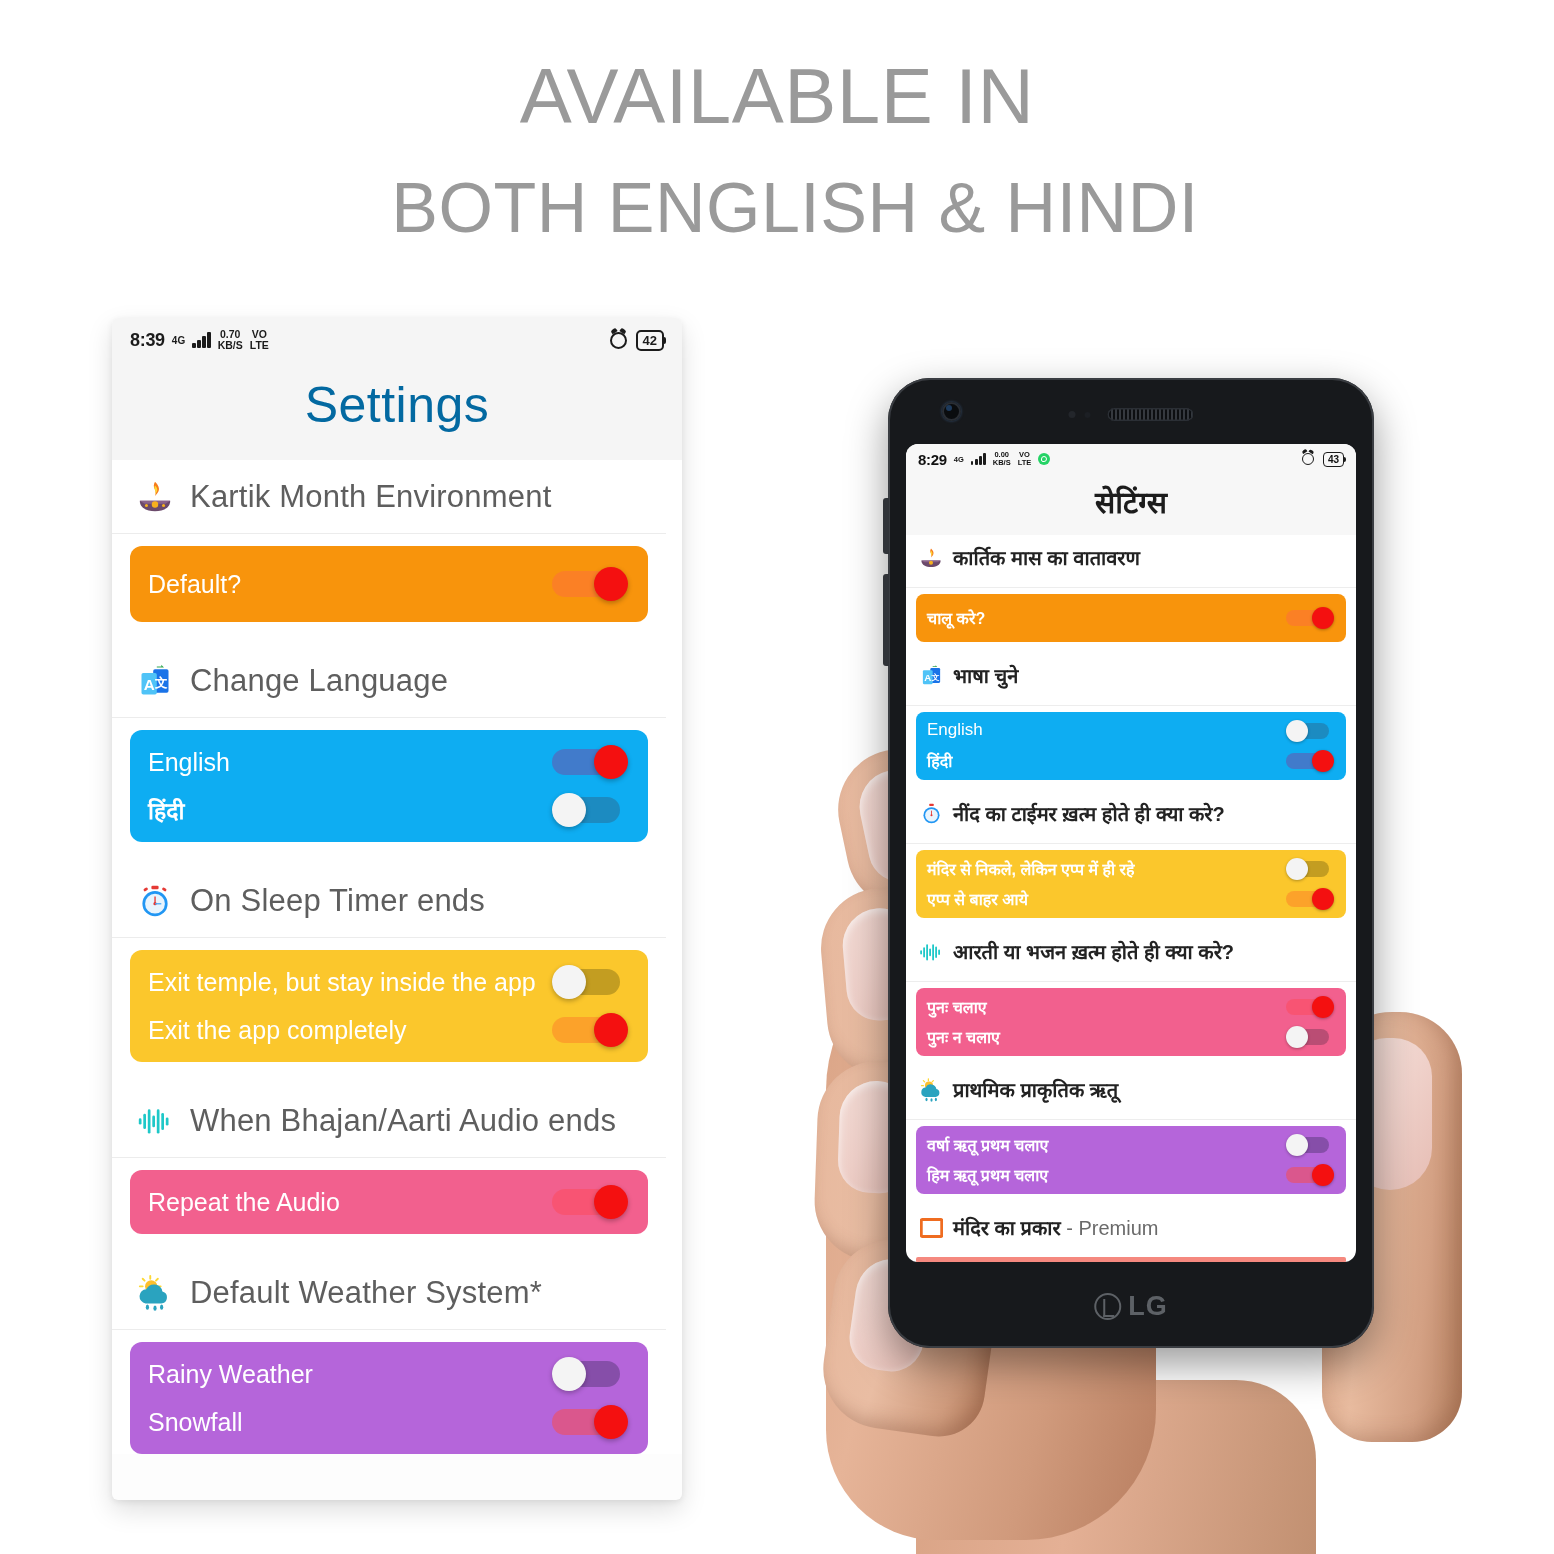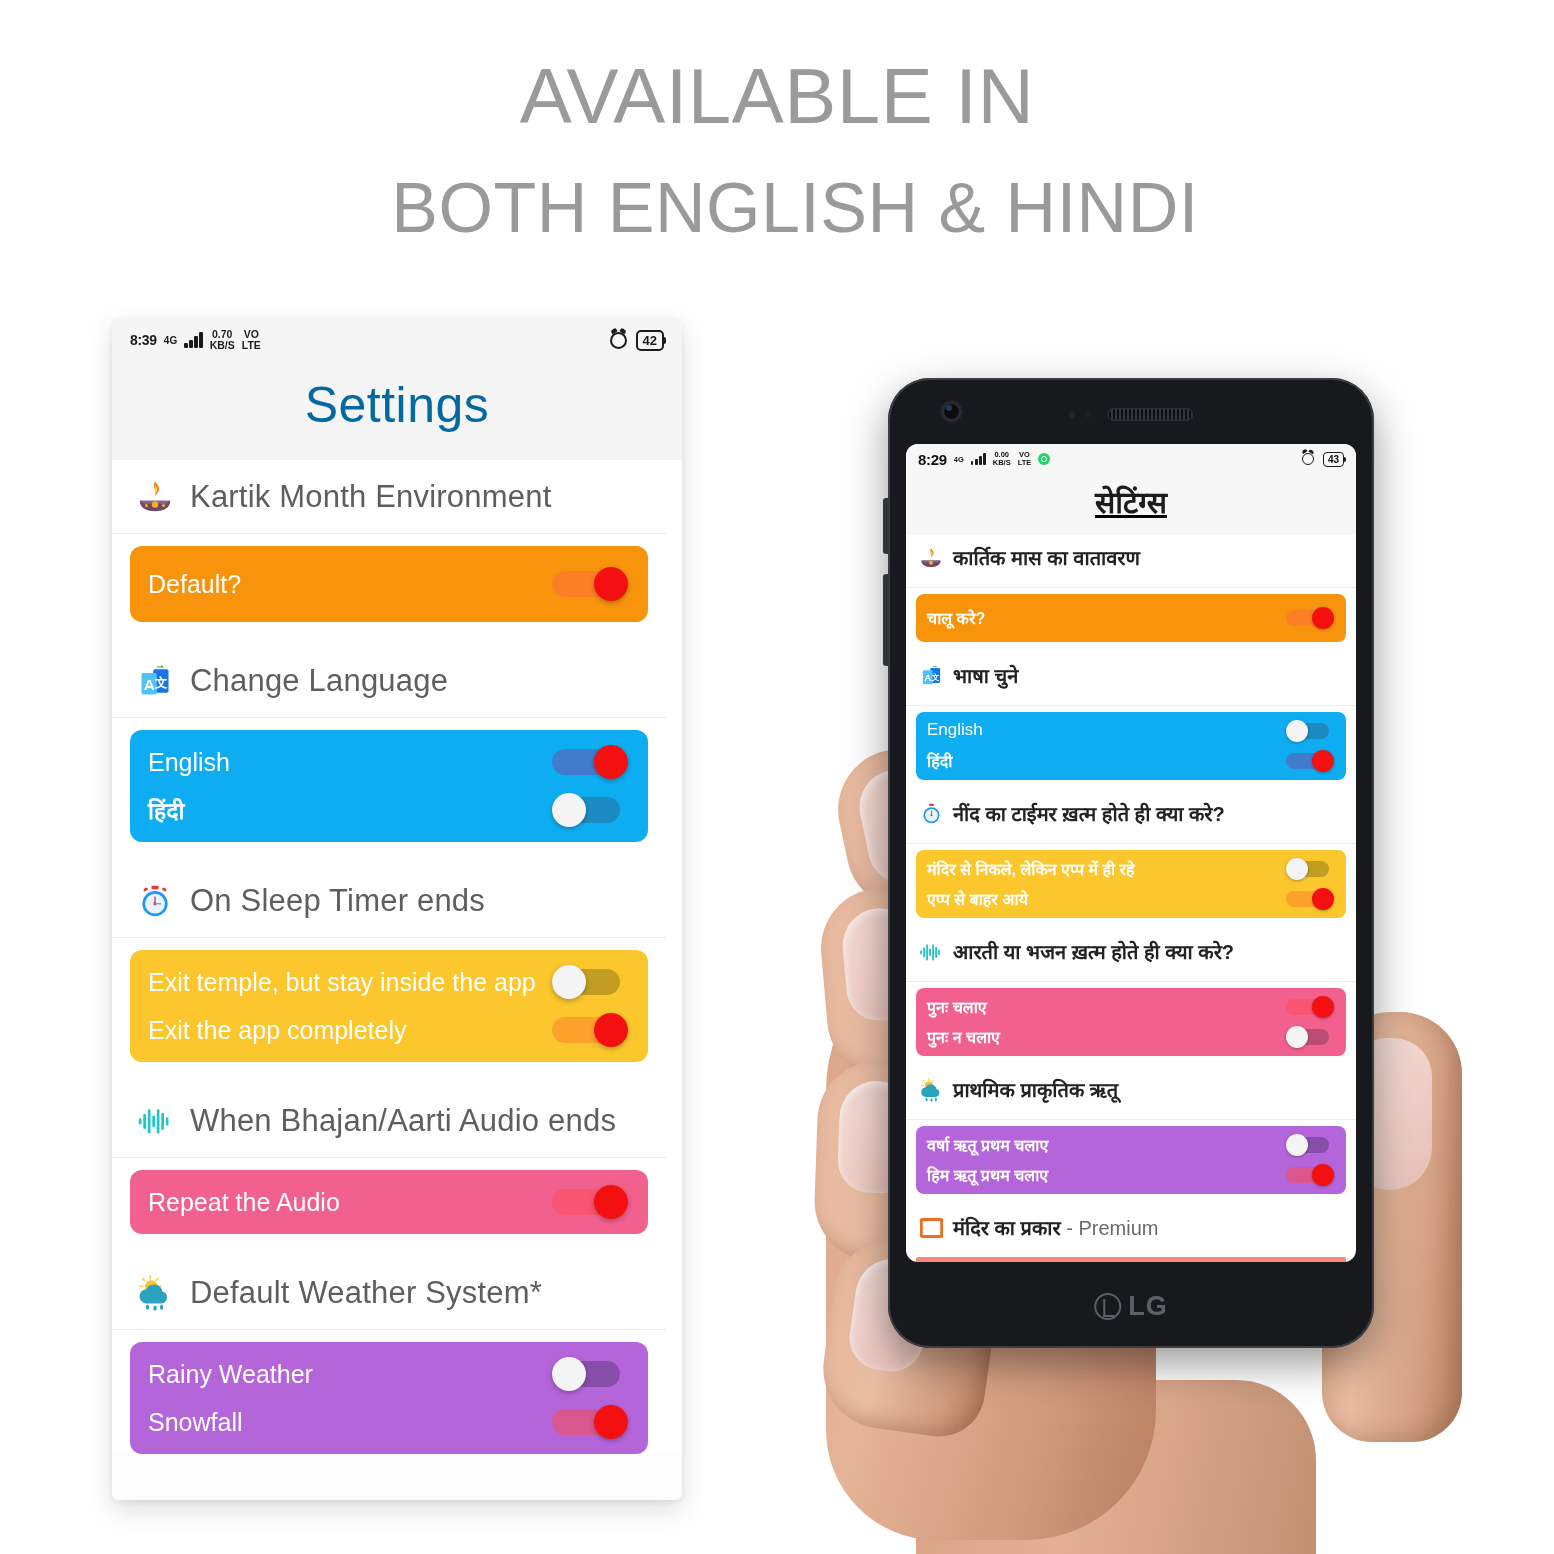--- a/index.html
+++ b/index.html
@@ -28,21 +28,21 @@
     border-radius: 6px;
     box-shadow: 0 10px 26px rgba(0,0,0,.13), 0 2px 6px rgba(0,0,0,.07);
     overflow: hidden;
   }
   .statusbar {
     height: 44px; background: #f5f5f5;
     display: flex; align-items: center; padding: 0 18px;
     font-size: 19px; color: #1b1b1b; font-weight: 700;
   }
   .sb-left { display: flex; align-items: center; gap: 7px; }
-  .sb-time { font-size: 14px; font-weight: 700; letter-spacing: -0.3px; }
+  .sb-time { font-size: 18px; font-weight: 700; letter-spacing: -0.3px; }
   .sb-right { margin-left: auto; display: flex; align-items: center; gap: 9px; }
   .sig { display: flex; align-items: flex-end; gap: 1.5px; height: 16px; }
   .sig i { display:block; width: 3.5px; background:#1b1b1b; border-radius:1px; }
   .sig i:nth-child(1){height:5px}.sig i:nth-child(2){height:8px}
   .sig i:nth-child(3){height:12px}.sig i:nth-child(4){height:16px}
   .g4 { font-size: 10px; font-weight: 700; line-height: 9px; }
   .kbs { font-size: 10.5px; font-weight: 700; line-height: 11px; text-align:center; }
   .volte { font-size: 10.5px; font-weight: 700; line-height: 11px; text-align:center; }
   .alarm {
     width: 17px; height: 17px; border: 2.4px solid #1b1b1b; border-radius: 50%;
@@ -209,21 +209,21 @@
   .r-statusbar .g4{font-size:7.5px;line-height:7px}
   .r-statusbar .kbs{font-size:7.5px;line-height:8px}
   .r-statusbar .volte{font-size:7.5px;line-height:8px}
   .r-statusbar .alarm{width:12px;height:12px;border-width:1.8px}
   .r-statusbar .alarm::before,.r-statusbar .alarm::after{top:-4px;width:4.5px;height:3px}
   .r-statusbar .batt{font-size:10px;line-height:13px;border-width:1.7px;padding:0 4px;border-radius:4px}
   .r-statusbar .batt::after{right:-3px;top:4px;width:2px;height:5px}
   .r-statusbar .wa{width:12px;height:12px}
   .r-statusbar .wa::after{left:3px;top:3px;width:6px;height:6px;border-width:1.3px}
 
-  .r-appbar { background:#f7f7f7; text-align:center; padding: 7px 0 13px; text-decoration: underline; }
+  .r-appbar { background:#f7f7f7; text-align:center; padding: 7px 0 13px; }
   .r-appbar .title { font-size: 30px; color:#1c1c1c; font-weight: 700; }
 
   .r-sec-head { display:flex; align-items:center; gap:9px; padding: 9px 0 16px 12px;
                 border-bottom:1px solid #ededed; }
   .r-sec-head .ico { width:26px;height:26px;flex:0 0 26px;display:flex;align-items:center;justify-content:center;}
   .r-sec-head .lbl { font-size: 20px; color:#222; font-weight: 700; }
   .r-sec-head .lbl .muted { color:#6a6a6a; font-weight: 400; }
 
   .r-card { margin: 6px 10px 11px 10px; border-radius: 8px; padding: 4px 0; }
   .r-card.one-row { padding: 9px 0; }

